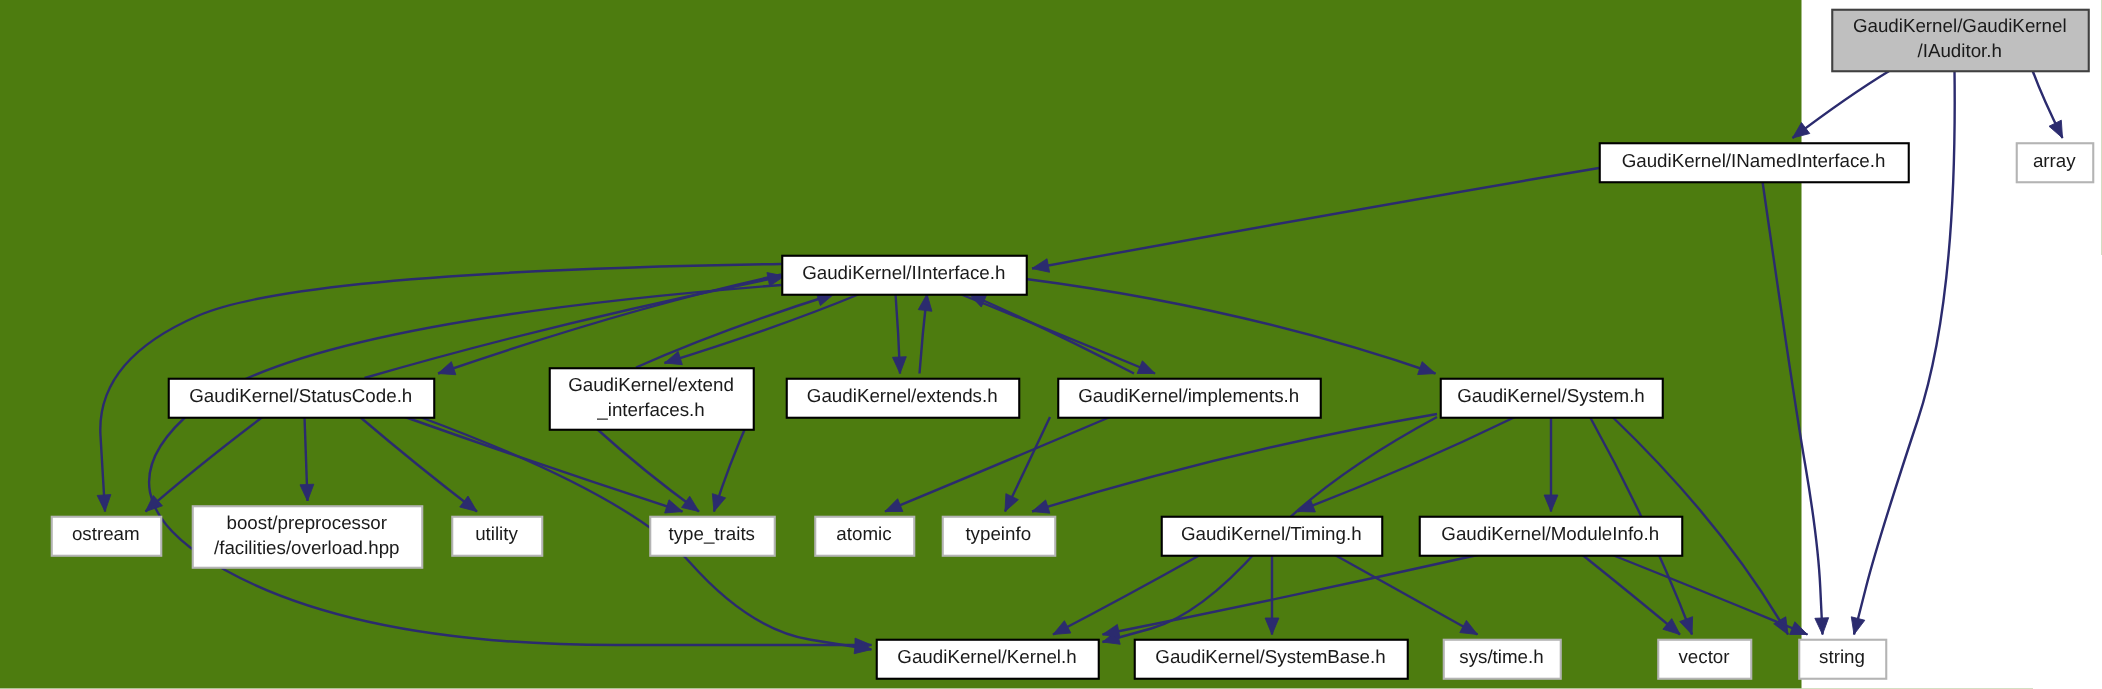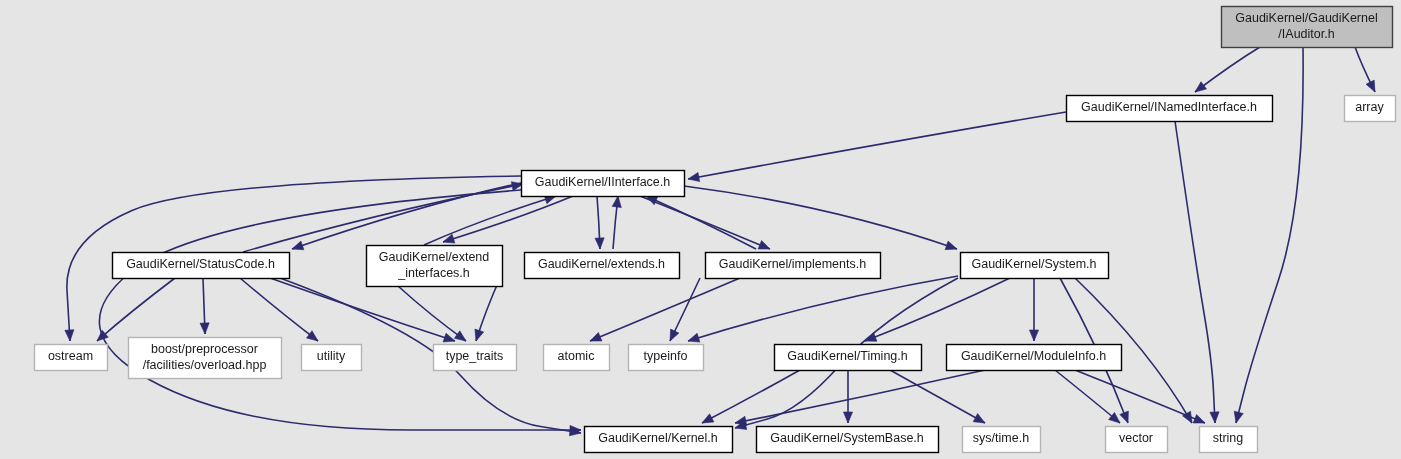--- a/index.html
+++ b/index.html
@@ -2,23 +2,23 @@
 <html><head>
 <meta charset="utf-8">
 <style>
   html, body {
     margin: 0;
     padding: 0;
     background: #ffffff;
   }
   #graph-root {
     position: relative;
-    width: 1401px;
+    width: 1201px;
     height: 459px;
-    background: #e5e5e5;
+    background: #4d7c0f;
     font-family: "Liberation Sans", sans-serif;
   }
   svg#dep-graph {
     display: block;
     width: 1401px;
     height: 459px;
   }
   .edge {
     fill: none;
     stroke: #2b2b6e;

